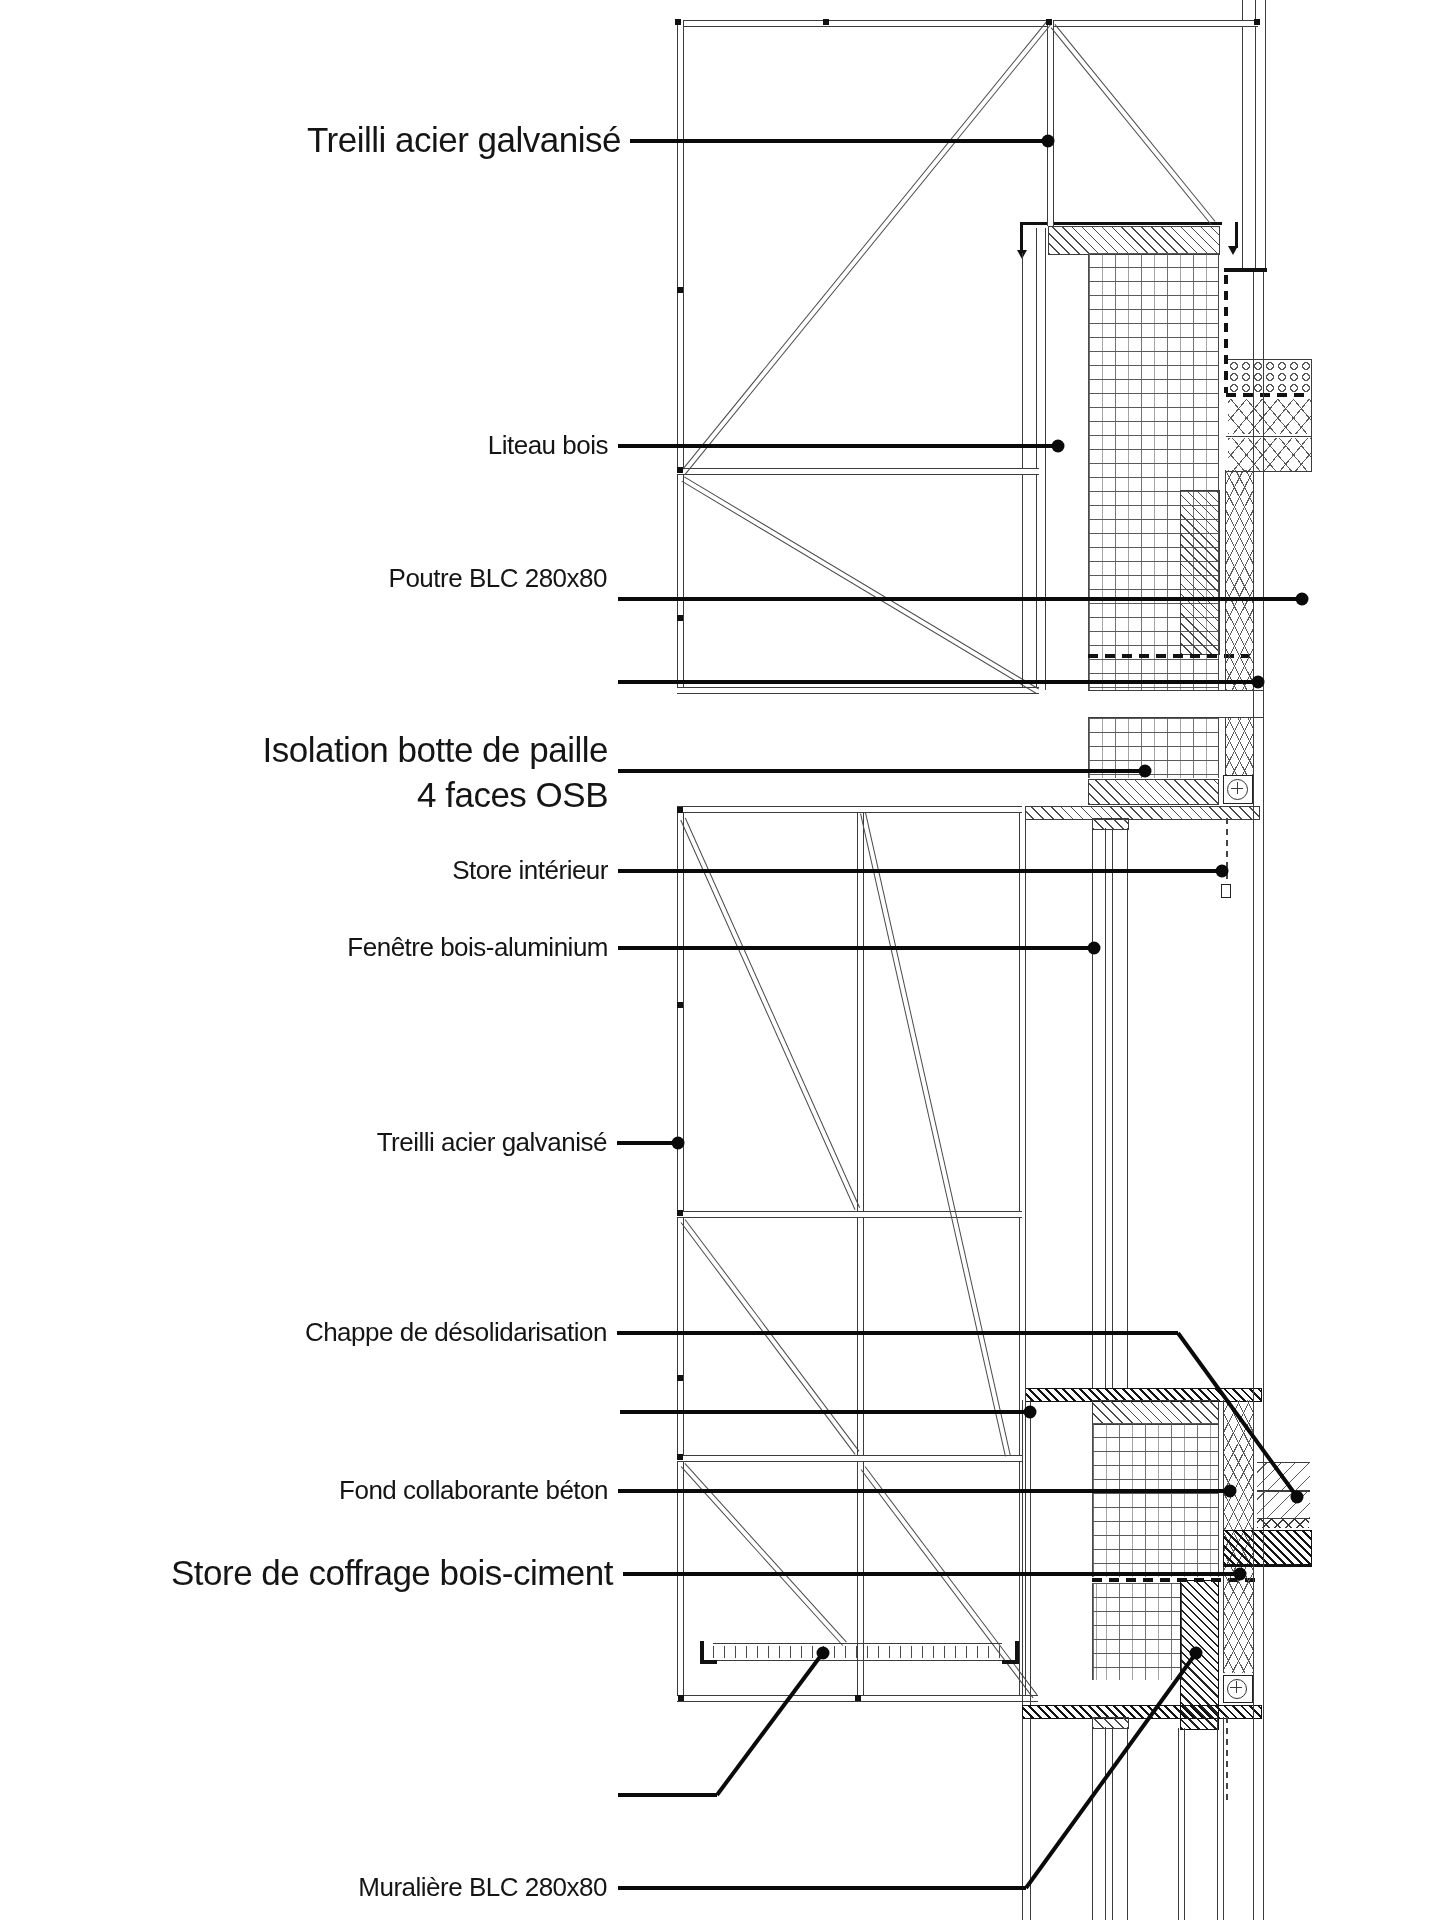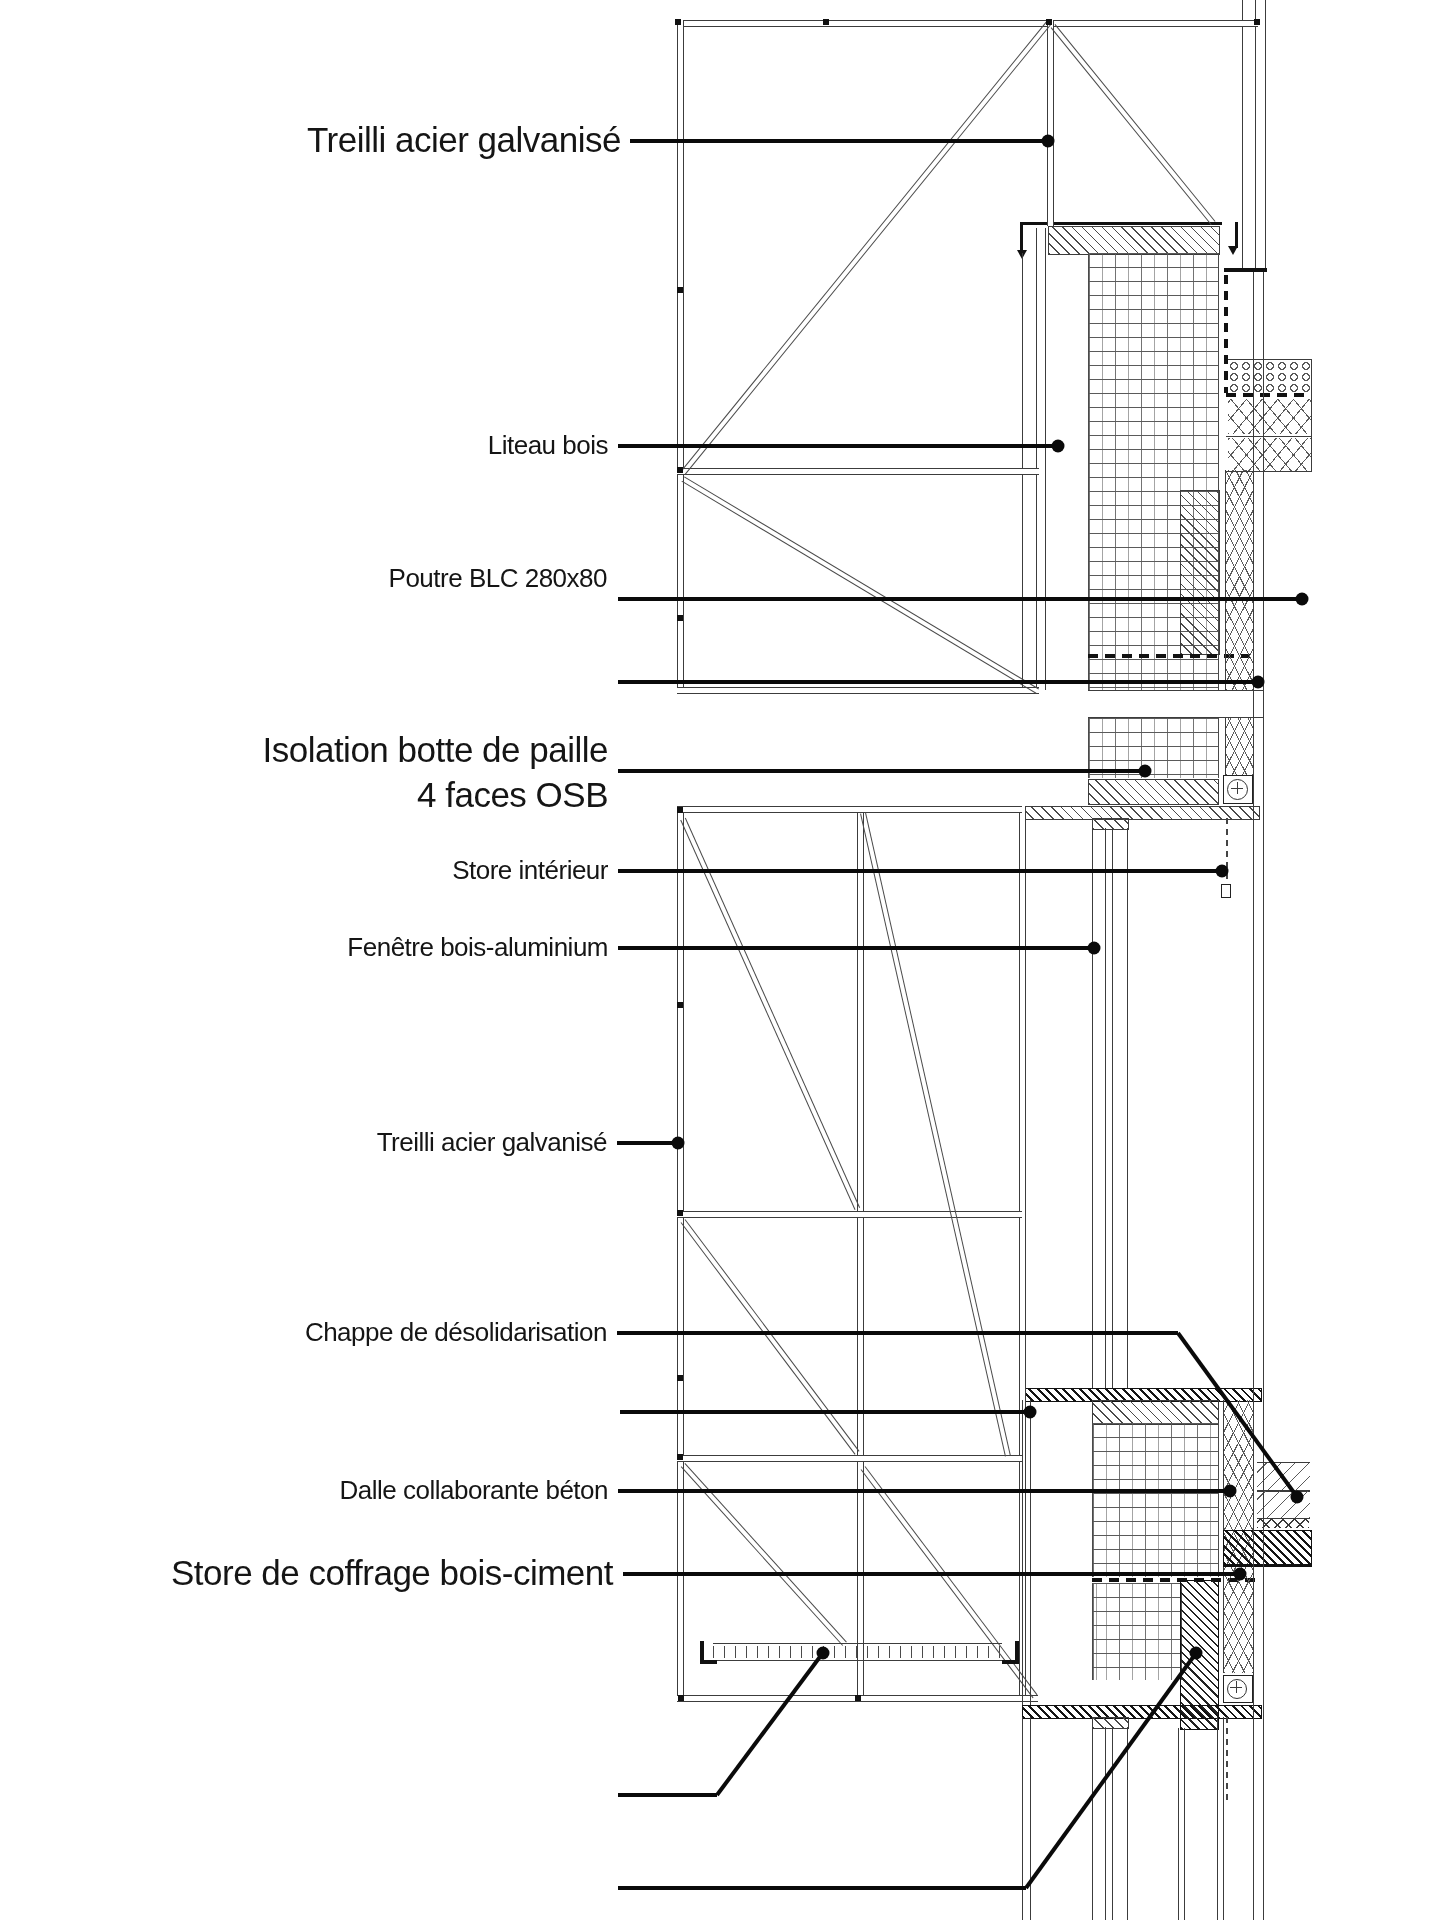--- a/index.html
+++ b/index.html
@@ -244,16 +244,17 @@
 
   <div class="lbl big" style="left:61px;top:141px;">Treilli acier galvanisé</div>
   <div class="lbl small" style="left:48px;top:446px;">Liteau bois</div>
   <div class="lbl small" style="left:47px;top:579px;">Poutre BLC 280x80</div>
   <div class="lbl big" style="left:48px;top:751px;">Isolation botte de paille</div>
   <div class="lbl big" style="left:48px;top:796px;">4 faces OSB</div>
   <div class="lbl small" style="left:48px;top:871px;">Store intérieur</div>
   <div class="lbl small" style="left:48px;top:948px;">Fenêtre bois-aluminium</div>
   <div class="lbl small" style="left:47px;top:1143px;">Treilli acier galvanisé</div>
   <div class="lbl small" style="left:47px;top:1333px;">Chappe de désolidarisation</div>
-  <div class="lbl small" style="left:48px;top:1491px;">Dalle collaborante béton</div>
+  <div class="lbl small" style="left:48px;top:1491px;">Fond collaborante béton</div>
   <div class="lbl big" style="left:53px;top:1574px;">Store de coffrage bois-ciment</div>
+  <div class="lbl small" style="left:47px;top:1888px;">Muralière BLC 280x80</div>
 
 </div>
 
 </body></html>

